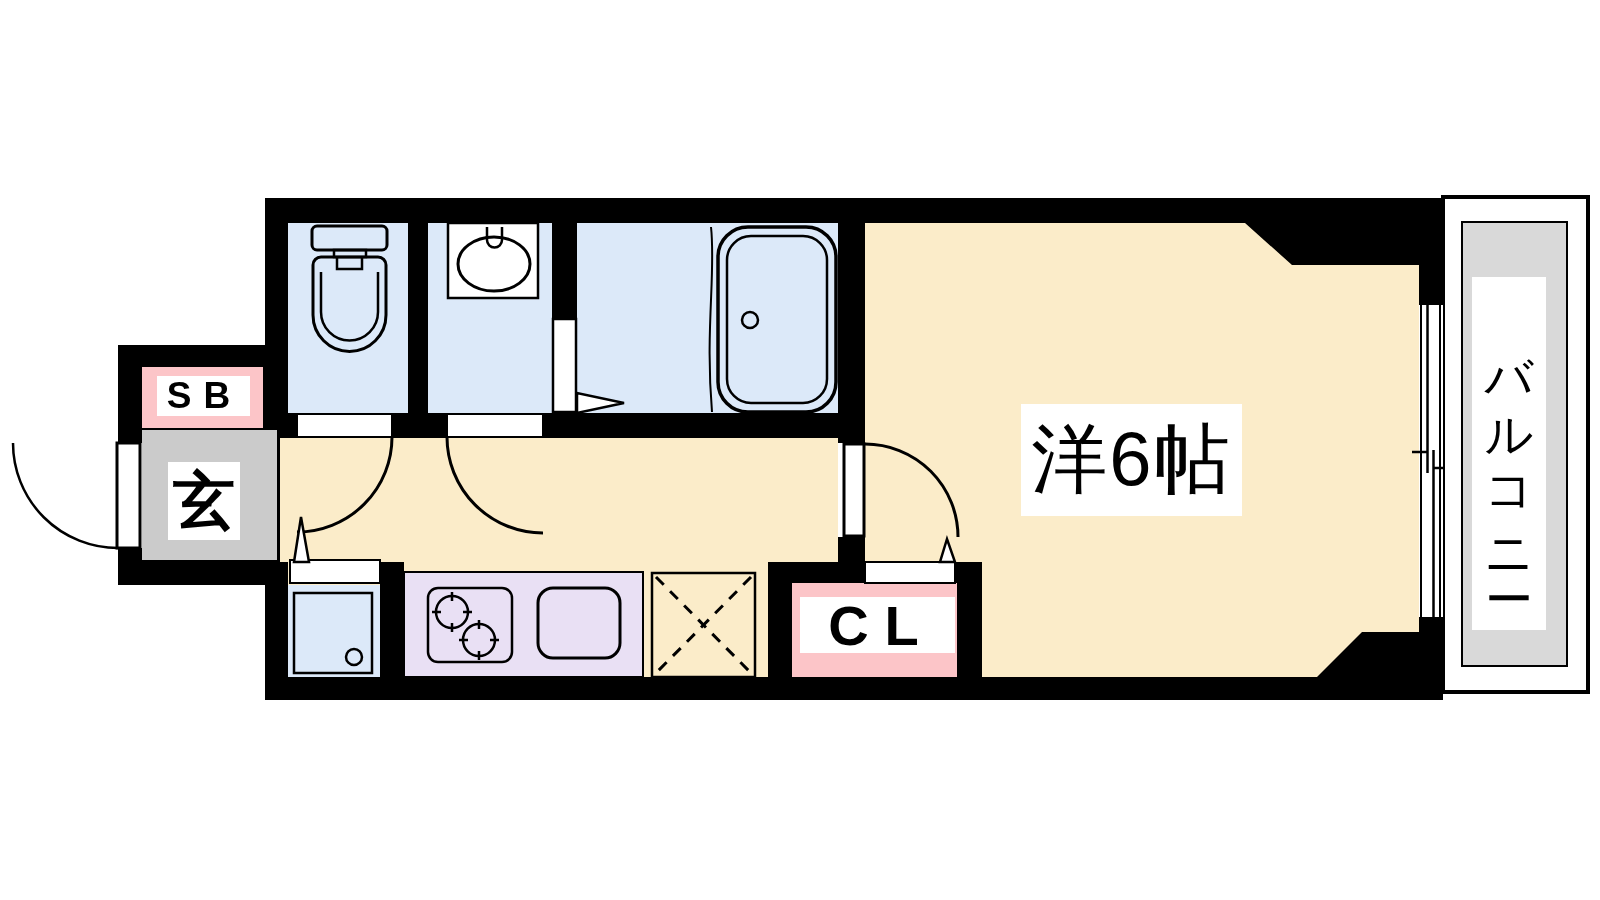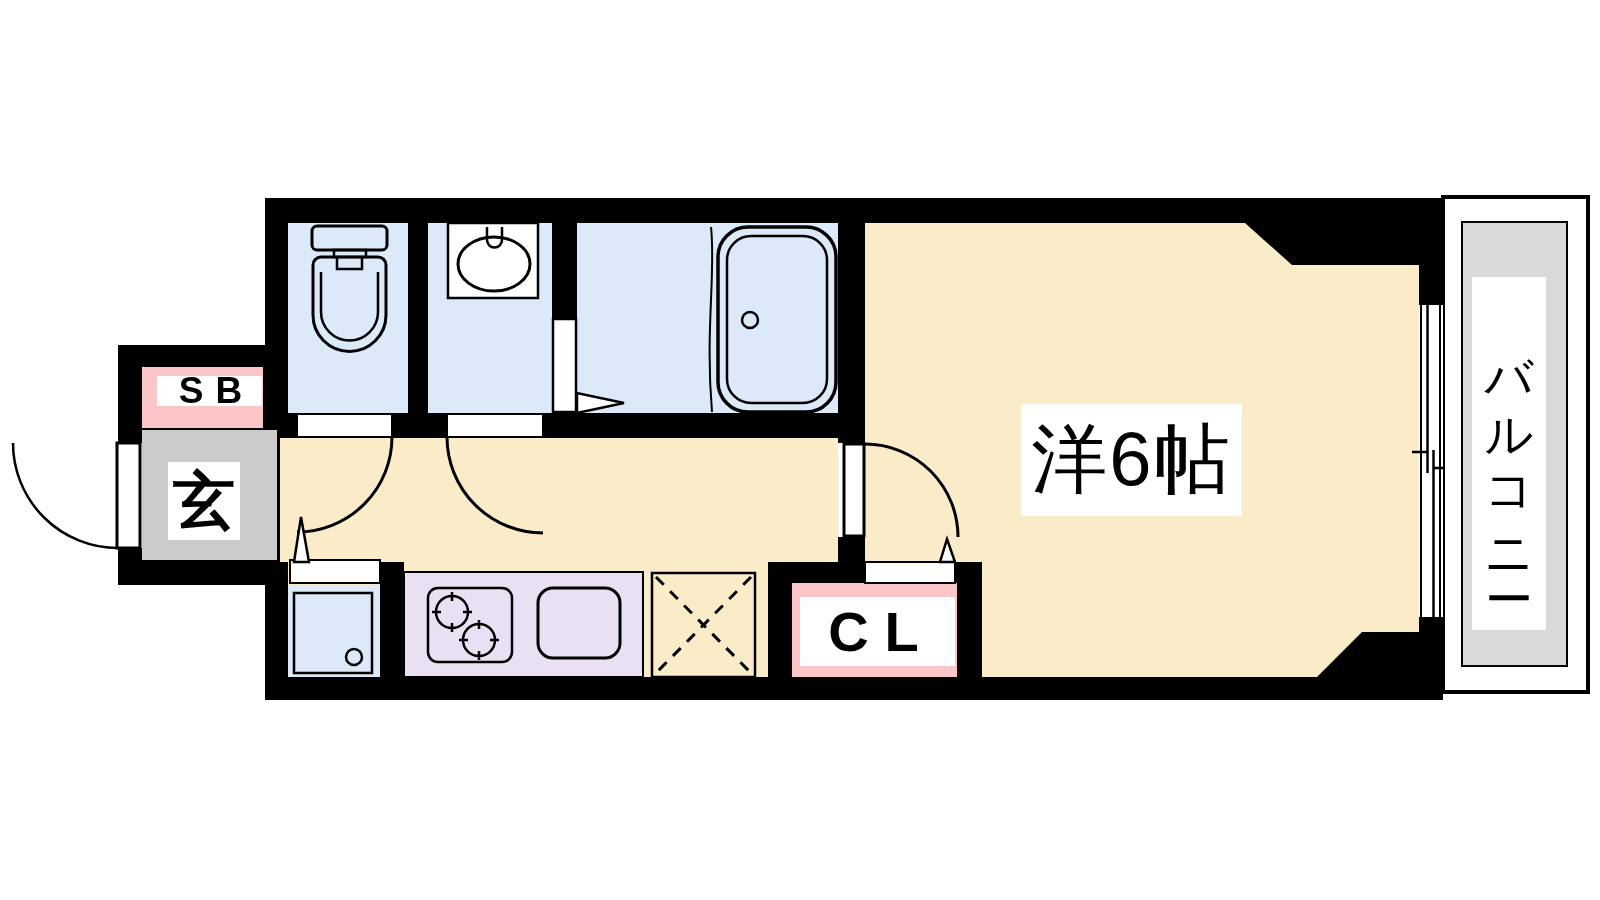--- a/index.html
+++ b/index.html
@@ -8,23 +8,23 @@
     --balcony-gray:#d9d9d9; --line:#000;
   }
   html,body{margin:0;padding:0;background:#fff;}
   #stage{position:relative;width:1600px;height:900px;background:#fff;overflow:hidden;
          font-family:"Liberation Sans","DejaVu Sans",sans-serif;}
   #plan-svg{position:absolute;left:0;top:0;}
   .label{position:absolute;display:flex;align-items:center;justify-content:center;
          background:#fff;color:#000;white-space:nowrap;}
   .label.bold{font-weight:bold;}
   .label.vertical{writing-mode:vertical-rl;text-orientation:mixed;}
-  #sb-label{left:157px;top:376px;width:91px;height:30px;font-size:37px;letter-spacing:12px;padding-left:14px;}
+  #sb-label{left:157px;top:376px;width:91px;height:40px;font-size:37px;letter-spacing:12px;padding-left:2px;}
   #genkan-label{left:168px;top:462px;width:72px;height:78px;font-size:62px;}
-  #cl-label{left:800px;top:597px;width:147px;height:69px;font-size:56px;letter-spacing:16px;padding-left:8px;}
+  #cl-label{left:800px;top:597px;width:147px;height:56px;font-size:56px;letter-spacing:16px;padding-left:8px;}
   #room-label{left:998px;top:404px;width:221px;height:112px;font-size:76px;letter-spacing:2px;margin-left:23px;}
   #balcony-label{left:1472px;top:277px;width:74px;height:353px;font-size:48px;letter-spacing:8px;}
 </style>
 </head>
 <body>
 
 <div id="stage">
   <svg id="plan-svg" width="1600" height="900" viewBox="0 0 1600 900">
 
     <g>

